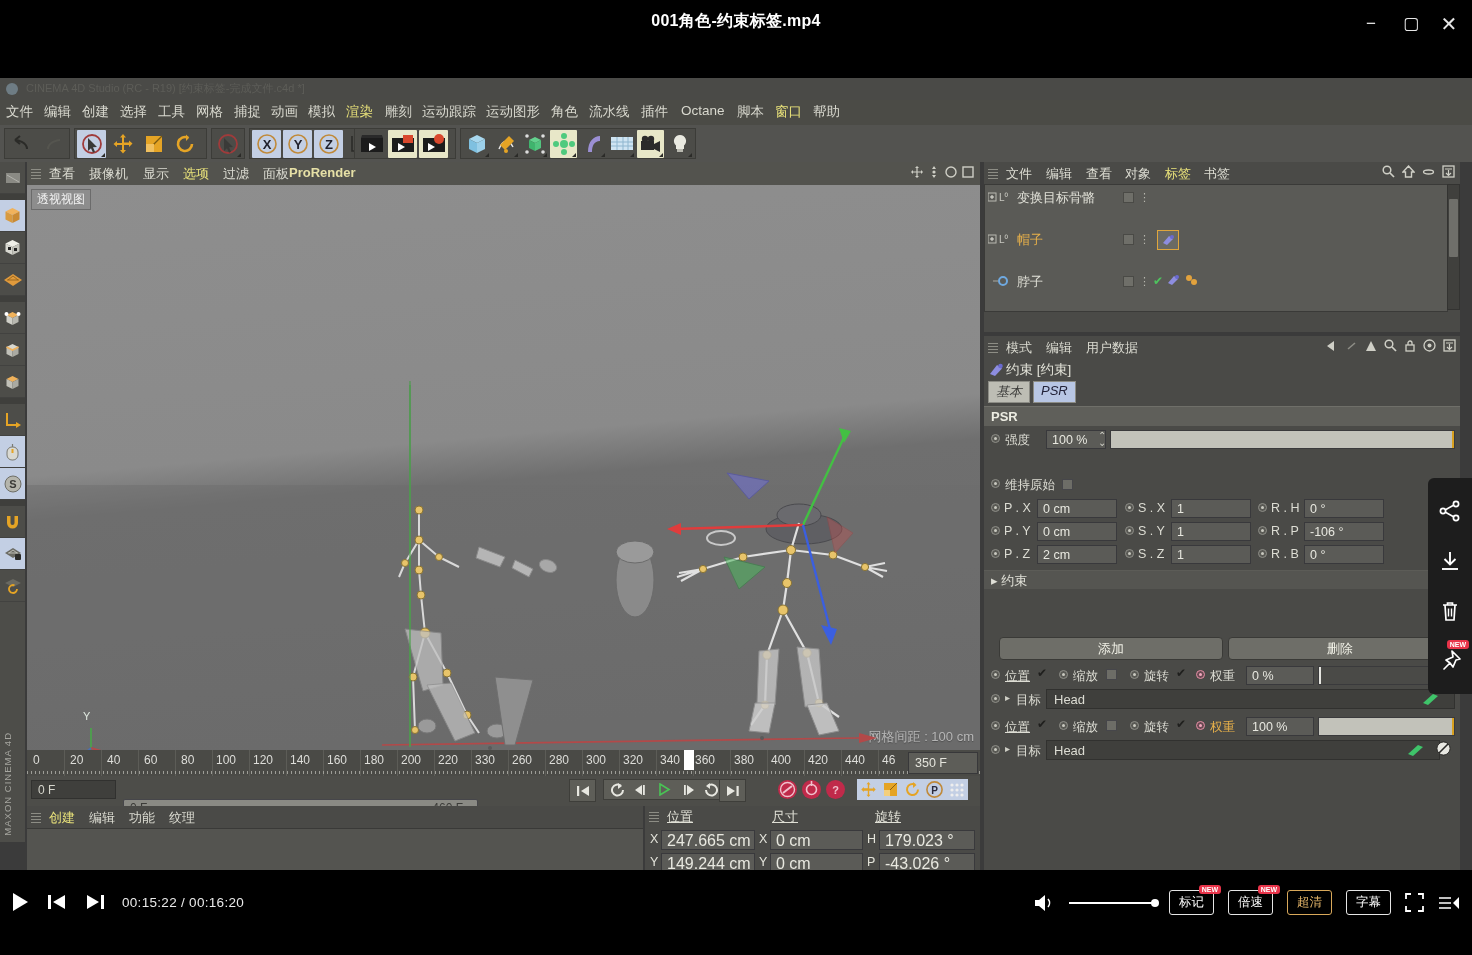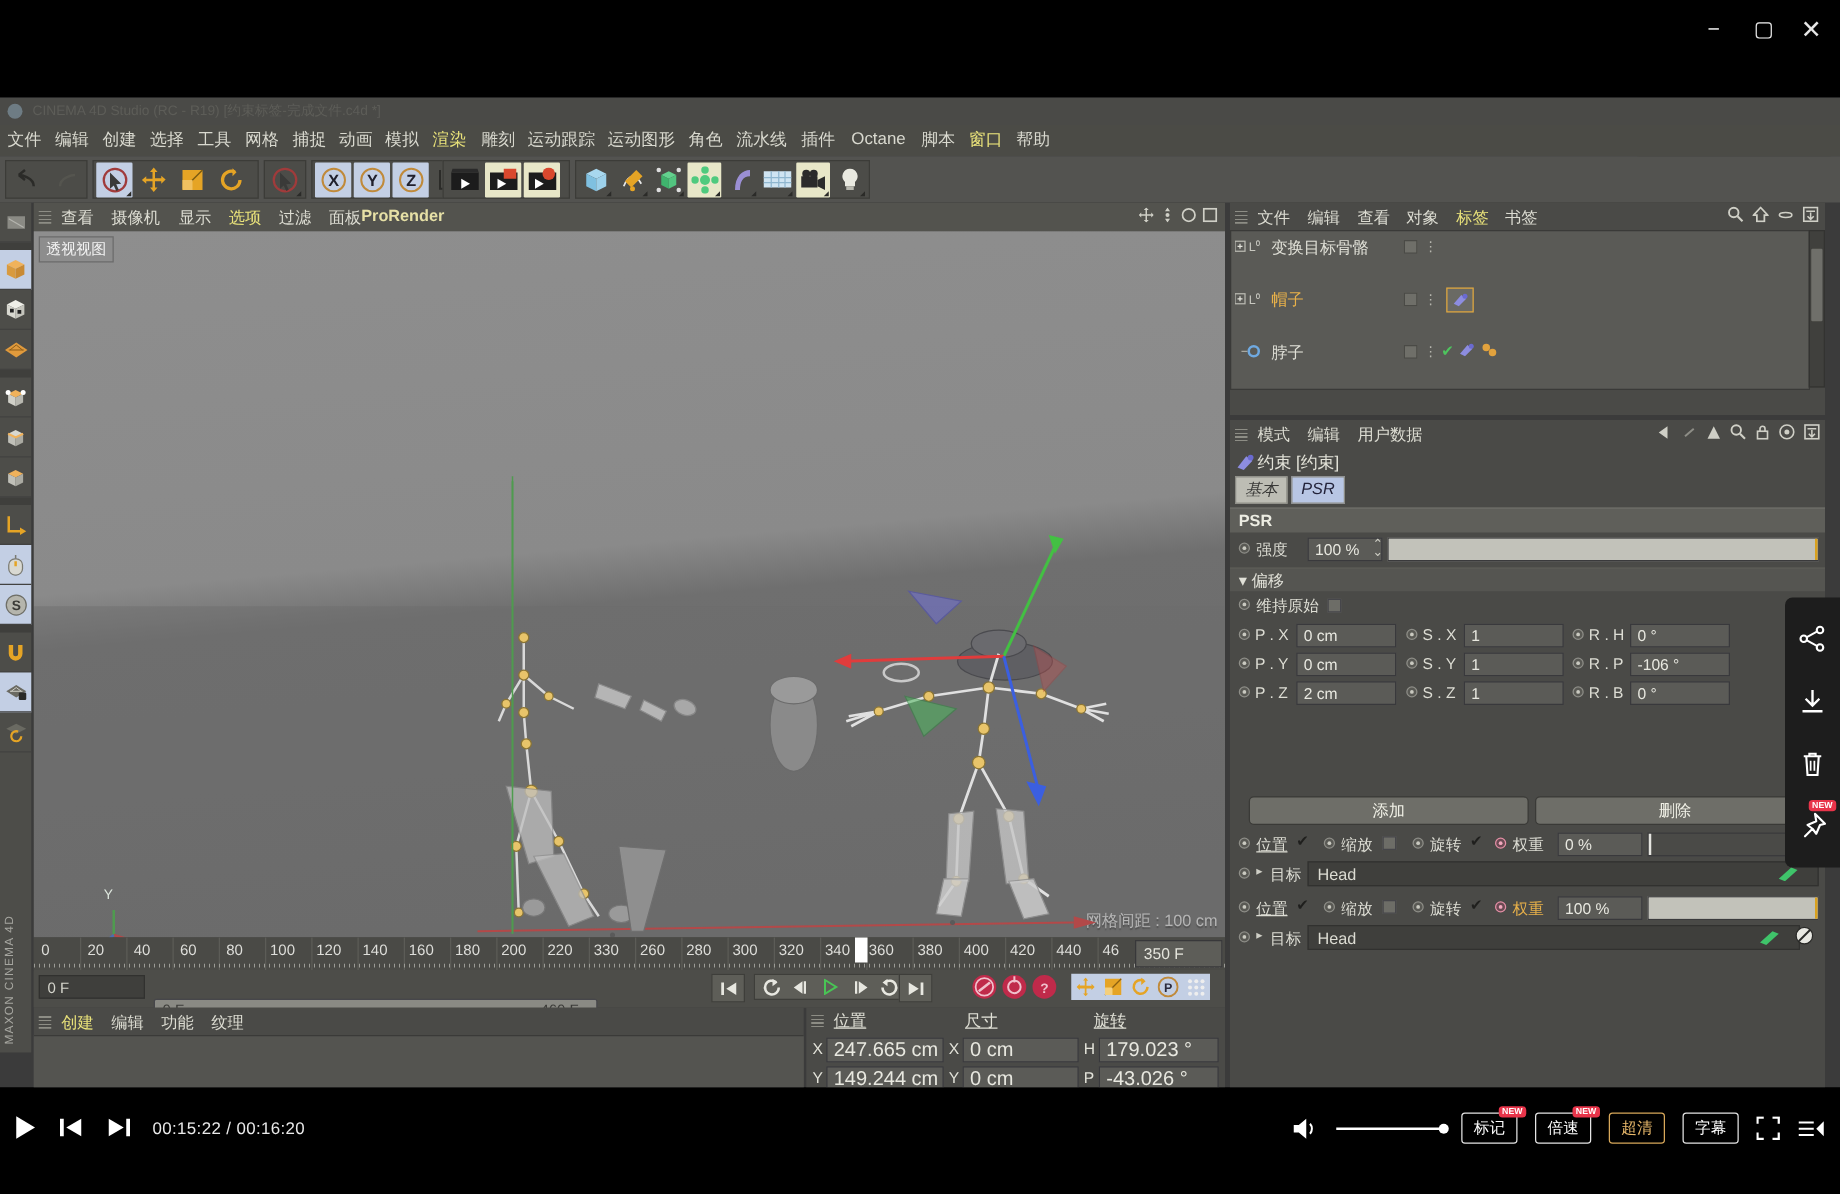--- a/index.html
+++ b/index.html
@@ -167,20 +167,21 @@
   .volbar{width:86px;height:2px;background:#fff;position:relative;}
   .volbar .kn{position:absolute;right:-4px;top:-3px;width:8px;height:8px;border-radius:50%;background:#fff;}
   svg{display:block;}
 </style>
 </head>
 <body>
 
 <div class="app">
 
   <div class="vtitlebar">
+    <div class="vtitle">001角色-约束标签.mp4</div>
     <div class="wbtn min">−</div>
     <div class="wbtn max">▢</div>
     <div class="wbtn cls">✕</div>
   </div>
 
   <div class="c4d">
 
     <div class="c4d-caption">
       <div class="cap-dot"></div>
       <div class="cap-txt">CINEMA 4D Studio (RC - R19) [约束标签-完成文件.c4d *]</div>
@@ -1017,21 +1018,20 @@
         <span class="rad" style="left:7px;top:5px"></span>
         <span class="alab" style="left:21px;top:3px">强度</span>
         <span class="afield" style="left:62px;top:1px;width:60px">100 %</span>
         <span style="position:absolute;left:114px;top:3px;color:#cfcfc6;font-size:10px;line-height:7px">⌃<br>⌄</span>
         <span class="slider" style="left:126px;top:1px;width:345px">
           <i class="fill" style="width:100%"></i>
             <i class="knob" style="right:0"></i>
           </span>
       </div>
 
-      <div class="sectt" style="top:118px">▾ <span>偏移</span></div>
 
       <div class="arow" style="top:139px">
         <span class="rad" style="left:7px;top:4px"></span>
         <span class="alab" style="left:21px;top:2px">维持原始</span>
         <span class="chk" style="left:78px;top:4px"></span>
       </div>
 
       <div class="arow" style="top:162px">
         <span class="rad" style="left:7px;top:5px"></span>
         <span class="alab" style="left:20px;top:3px">P . X</span>
@@ -1059,20 +1059,21 @@
         <span class="alab" style="left:20px;top:3px">P . Z</span>
         <span class="afield" style="left:53px;top:1px;width:80px">2 cm</span>
         <span class="rad" style="left:141px;top:5px"></span>
         <span class="alab" style="left:154px;top:3px">S . Z</span>
         <span class="afield" style="left:187px;top:1px;width:80px">1</span>
         <span class="rad" style="left:274px;top:5px"></span>
         <span class="alab" style="left:287px;top:3px">R . B</span>
         <span class="afield" style="left:320px;top:1px;width:80px">0 °</span>
       </div>
 
+      <div class="sectt" style="top:234px">▸ <span>约束</span></div>
 
 
       <div class="btn" style="left:15px;top:301px;width:222px">添加</div>
       <div class="btn" style="left:244px;top:301px;width:222px">删除</div>
 
       <div class="arow" style="top:329px">
         <span class="rad" style="left:7px;top:5px"></span>
         <span class="alab" style="left:21px;top:3px;text-decoration:underline">位置</span>
         <span class="chk on" style="left:53px;top:3px;color:#1f1f1d">✔</span>
         <span class="rad" style="left:75px;top:5px"></span>

